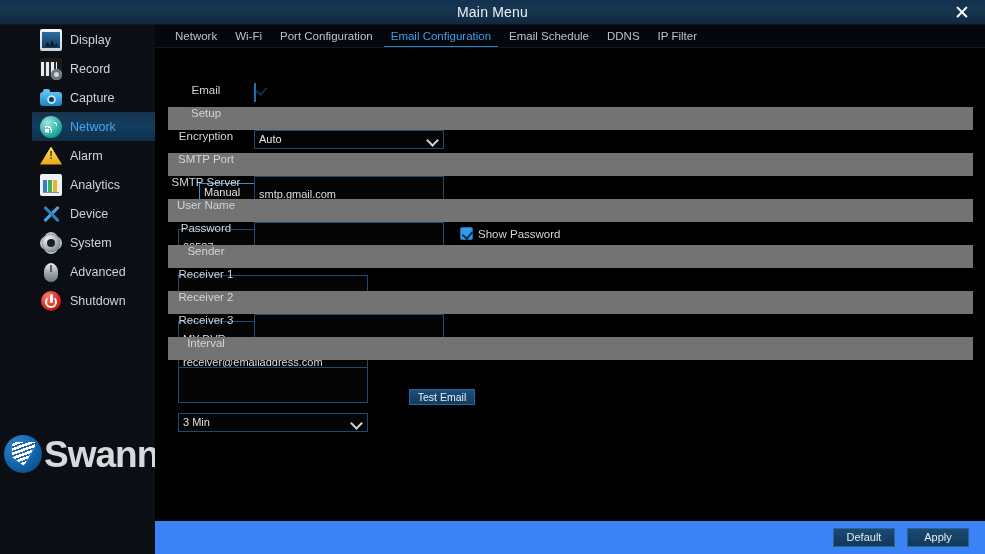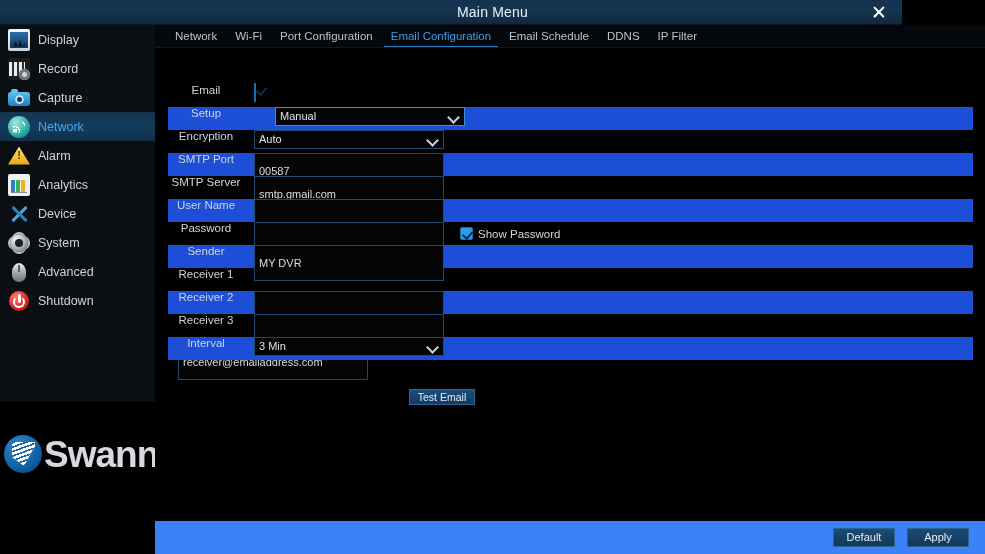--- a/index.html
+++ b/index.html
@@ -6,40 +6,41 @@
   html, body {
     width: 985px; height: 554px;
     background: #000;
     font-family: "Liberation Sans", sans-serif;
     overflow: hidden;
   }
   #app { position: relative; width: 985px; height: 554px; background: #000; }
 
   
   .titlebar {
-    position: absolute; left: 0; top: 0; width: 902px; height: 25px;
+    position: absolute; left: 0; top: 0; width: 985px; height: 25px;
     background: linear-gradient(180deg, #143250 0%, #16364f 45%, #10283c 100%);
     border-bottom: 1px solid #0a1725;
   }
   .titlebar-title {
     position: absolute; left: 0; top: 0; width: 985px; height: 25px;
     line-height: 25px; text-align: center;
     color: #eaf1f8; font-size: 14px; letter-spacing: .2px;
   }
   .close-btn {
     position: absolute; right: 6px; top: 0; width: 34px; height: 25px;
     display: flex; align-items: center; justify-content: center;
     color: #ffffff; font-size: 19px; line-height: 1; cursor: pointer;
     font-family: "DejaVu Sans", sans-serif;
   }
 
   
   .sidebar {
-    position: absolute; left: 0; top: 25px; width: 155px; height: 377px;
+    position: absolute; left: 0; top: 25px; width: 155px; height: 529px;
     background: #0b0f14;
+    padding-left: 32px;
   }
   .side-item {
     position: relative; height: 29px; display: flex; align-items: center;
     padding-left: 8px; cursor: pointer;
   }
   .side-item .label {
     color: #cdd4db; font-size: 12.5px; margin-left: 8px; white-space: nowrap;
   }
   .side-item.active {
     background: linear-gradient(180deg, #16334f 0%, #123d5e 50%, #102f49 100%);
@@ -227,21 +228,21 @@
     position:absolute; left:0; top:22px; width:830px; height:1px;
     background:#101820;
   }
 
   
   .form { position: absolute; left: 0; top: 23px; width: 830px; height: 480px; }
   .row {
     position: absolute; left: 13px; width: 805px; height: 23px;
     display: flex; 
   }
-  .row.alt { background: #1d4ed8; }
+  .row.alt { background: #737373; flex-direction: column; }
   .row .rlabel {
     width: 76px; text-align: center; color: #cfd5da; font-size: 11.5px;
     flex: 0 0 76px; white-space: nowrap;
   }
   .ctrl-wrap { margin-left: 10px; position: relative; }
 
   .tinput {
     width: 190px; height: 36px; background: #050505;
     border: 1px solid #1d4a70; color: #d9dee3; font-size: 11px;
     padding: 0 4px; line-height: 16px;

